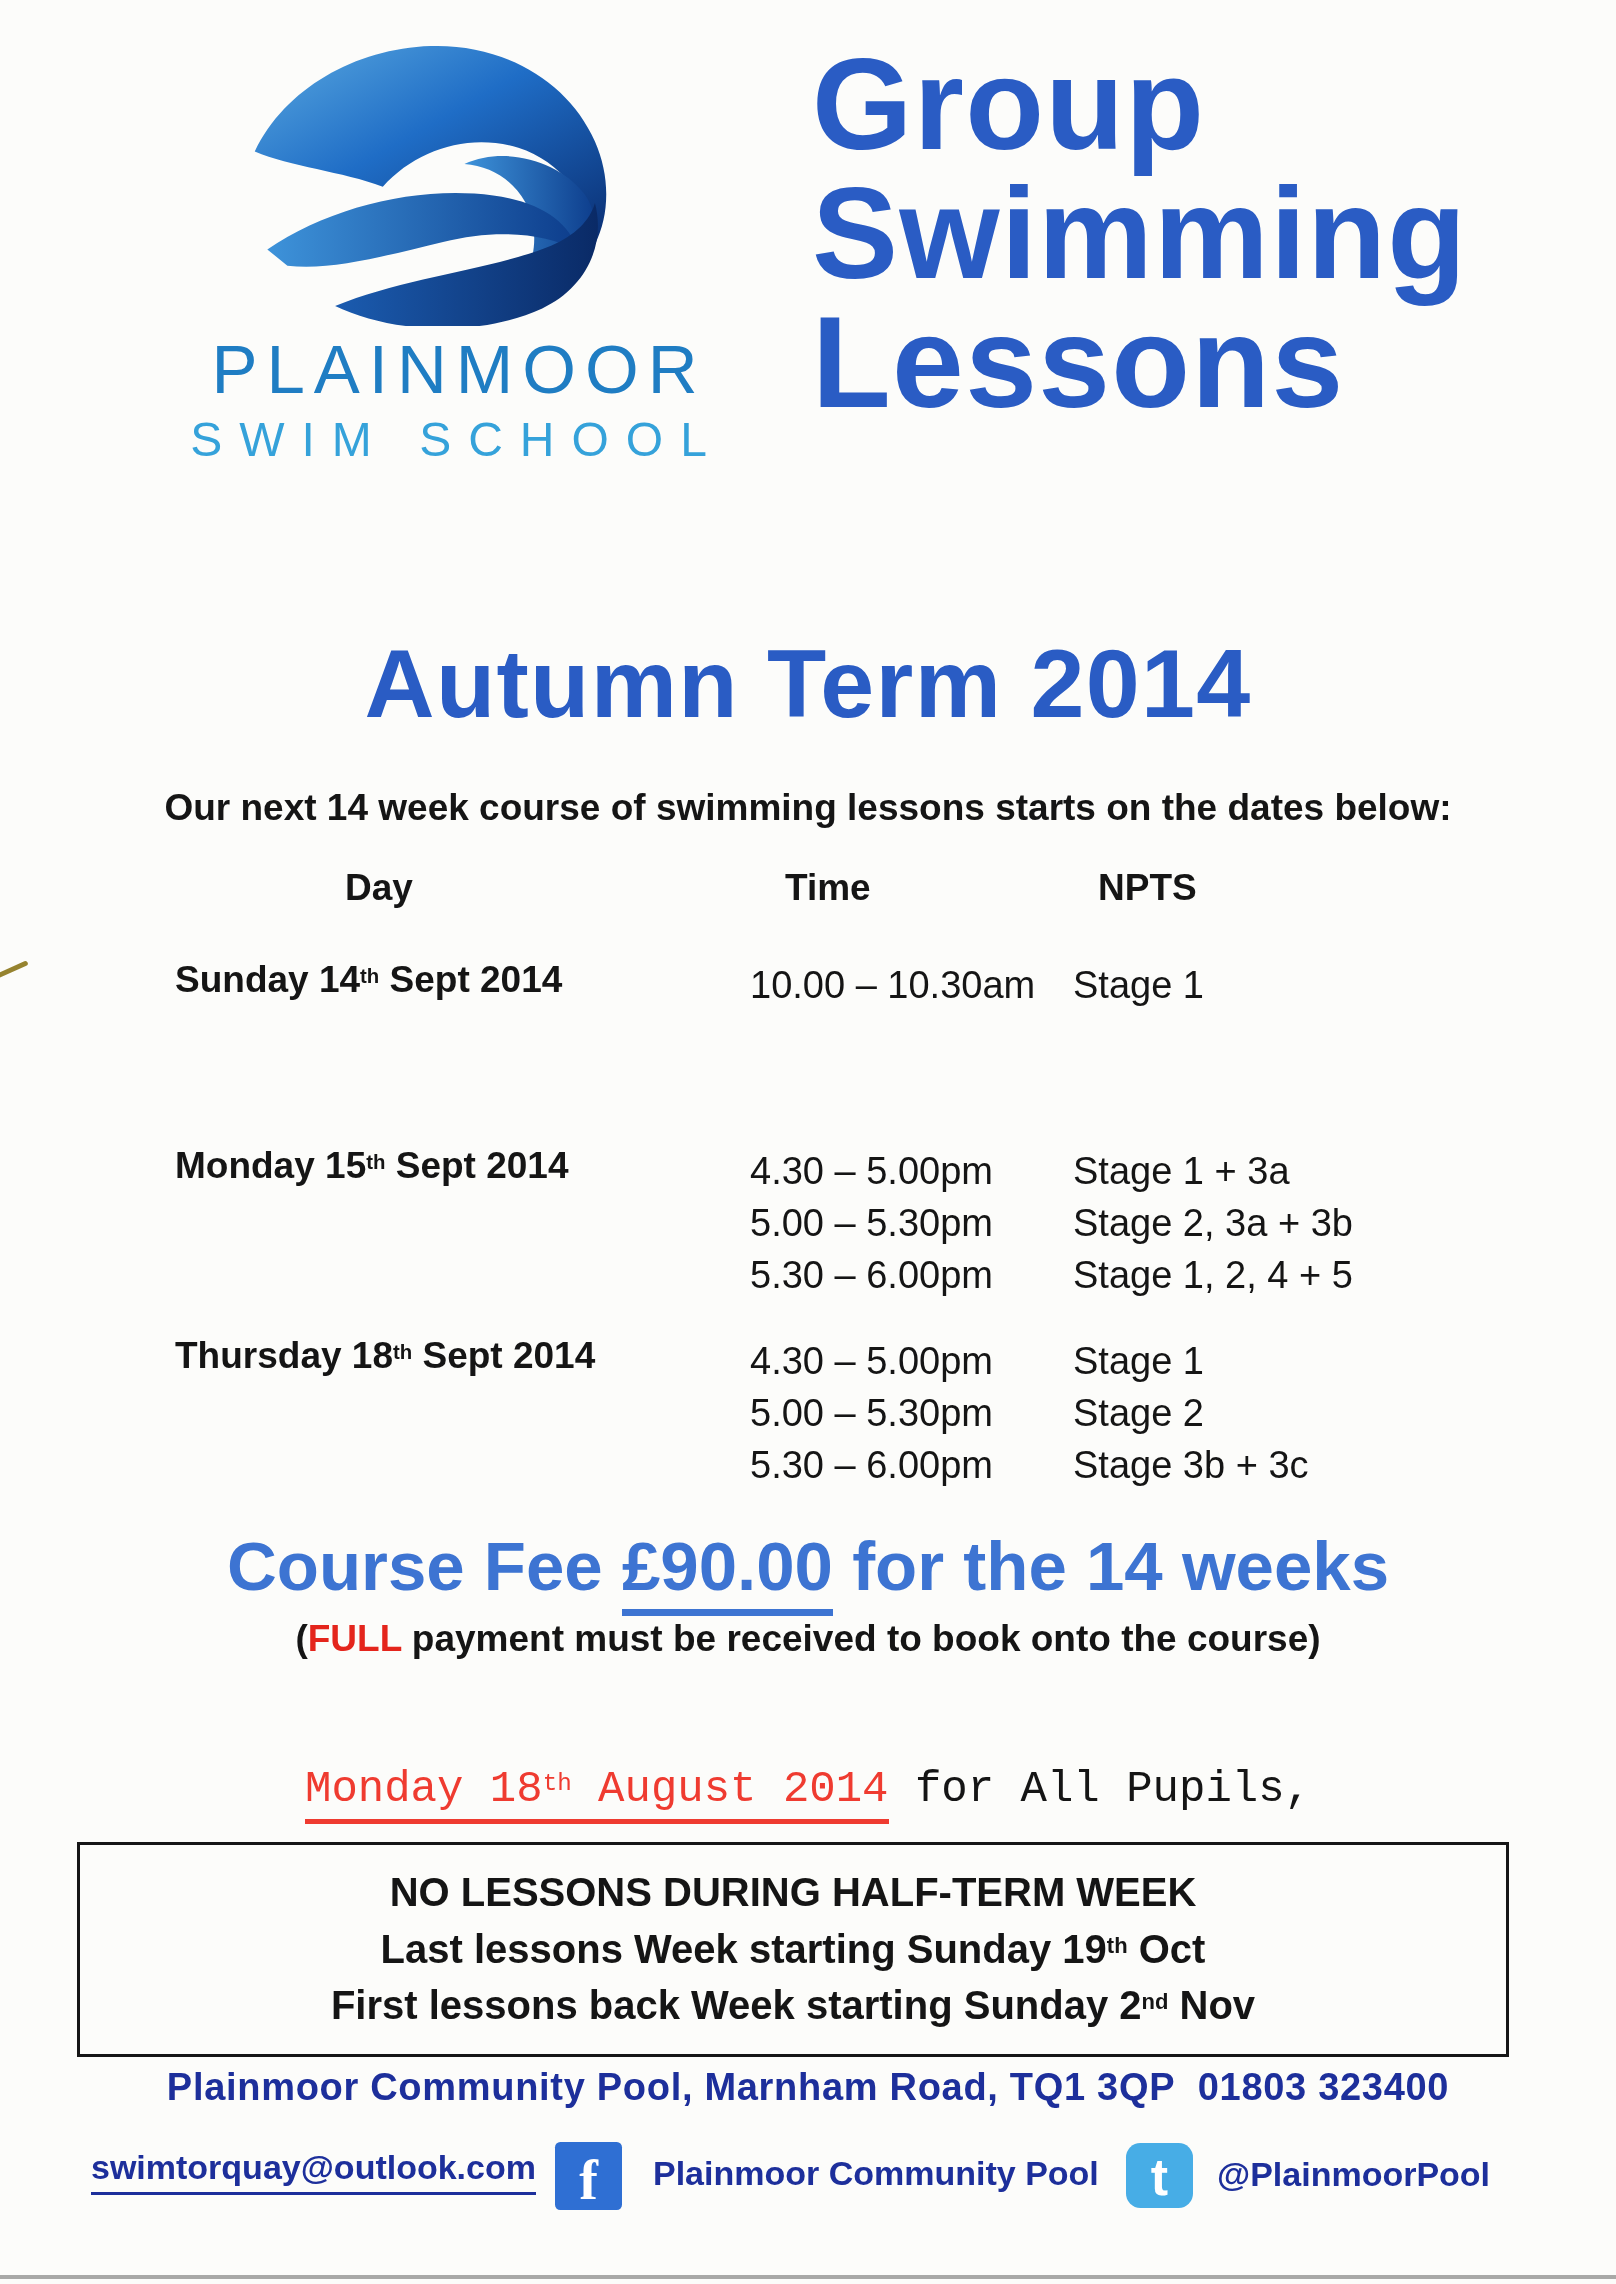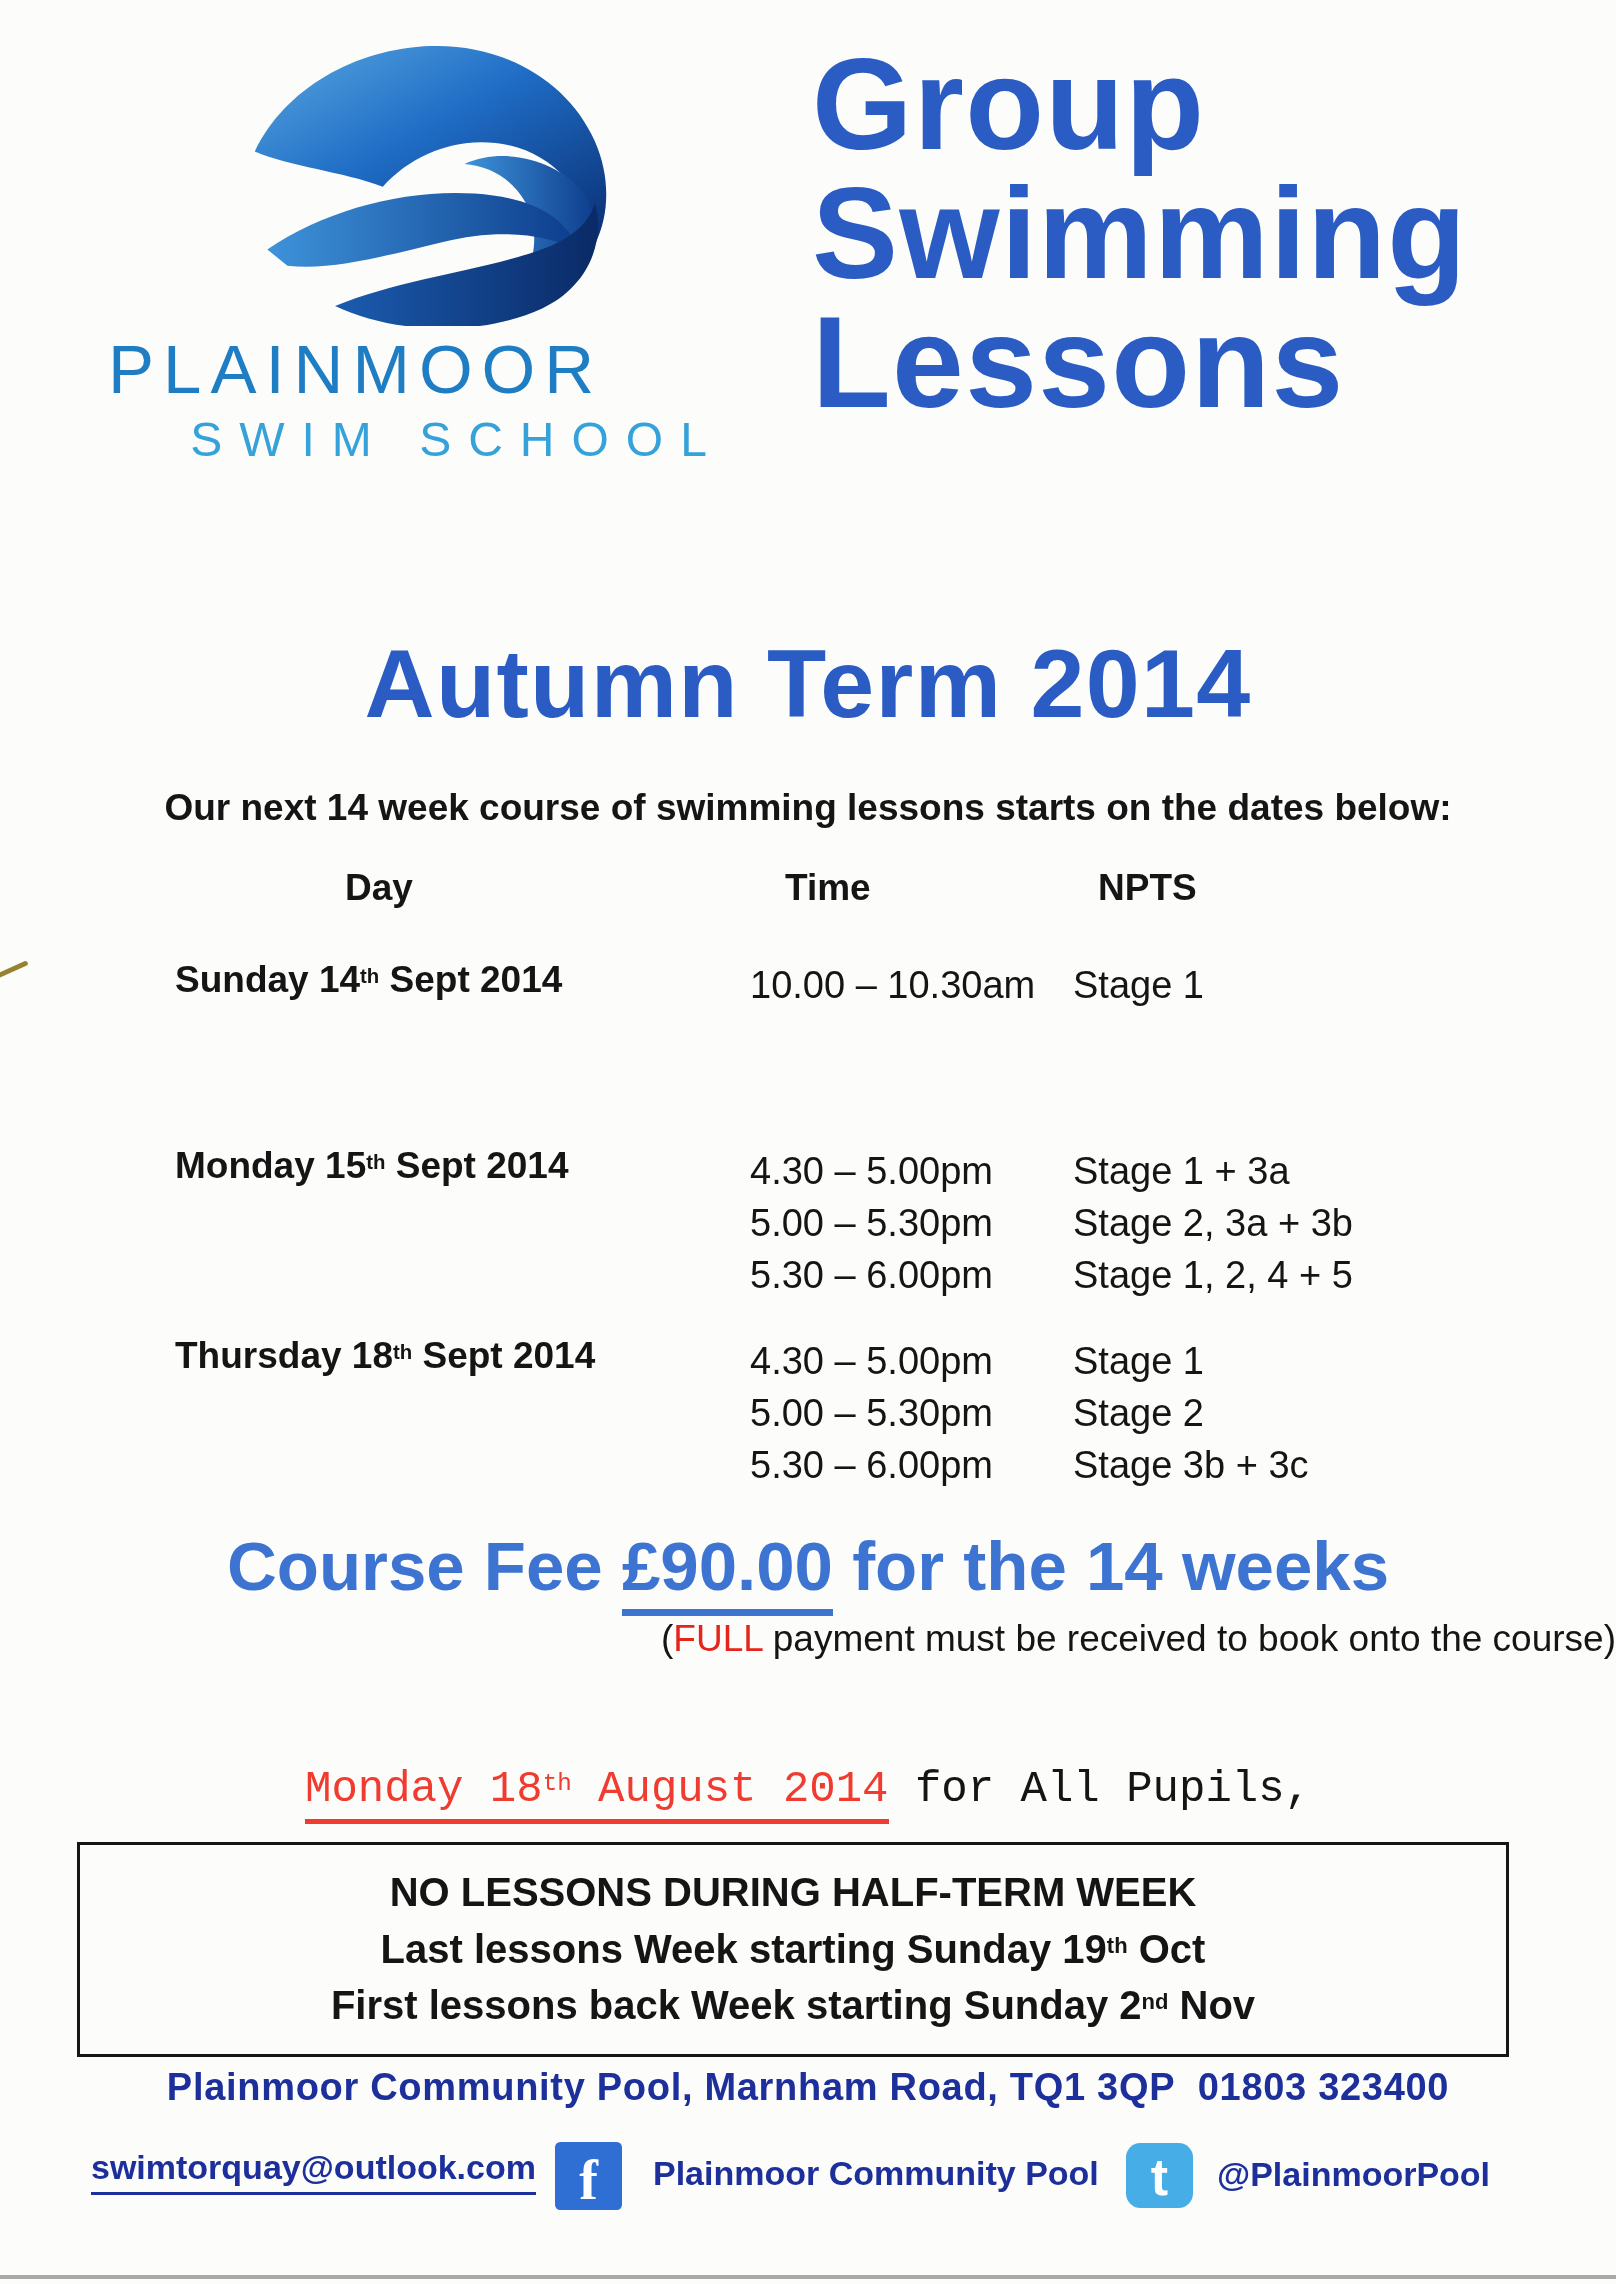--- a/index.html
+++ b/index.html
@@ -11,21 +11,21 @@
     overflow:hidden;
     font-family:"Liberation Sans","DejaVu Sans",sans-serif;
     color:#151515;
   }
   .abs{position:absolute;}
   .center{left:0;right:0;text-align:center;}
 
   
   .logo-svg{left:219px;top:31px;width:423px;height:295px;}
   .brand-name{
-    left:108px;top:330px;width:718px;text-align:left;
+    left:100px;top:330px;width:718px;text-align:center;
     font-size:69px;font-weight:normal;letter-spacing:9px;
     color:#1f7dc3;white-space:nowrap;
   }
   .brand-sub{
     left:98px;top:412px;width:718px;text-align:center;
     font-size:48px;font-weight:normal;letter-spacing:17px;
     color:#35a2da;white-space:nowrap;
   }
 
   
@@ -55,21 +55,21 @@
   .session .time{display:inline-block;width:323px;}
   .sup{font-size:0.55em;vertical-align:0.45em;}
 
   
   .fee{top:1527px;font-size:69px;font-weight:bold;color:#3d74d2;white-space:nowrap;}
   .fee-amount{
     display:inline-block;
     border-bottom:7.2px solid #3d74d2;
     padding-bottom:5.2px;line-height:1.05;
   }
-  .fee-note{top:1618px;font-size:37px;font-weight:normal;text-align:right;}
+  .fee-note{top:1618px;font-size:37px;font-weight:bold;}
   .fee-note .full{color:#e4251c;}
 
   .booking-label{top:1701px;font-size:37px;font-weight:bold;}
   .booking-date{top:1764px;font-size:44px;font-weight:normal;white-space:nowrap;font-family:Liberation Mono, monospace;}
   .red-date{
     color:#ef3b30;display:inline-block;
     border-bottom:5.2px solid #ef3b30;padding-bottom:6.5px;line-height:1.05;
   }
 
   

